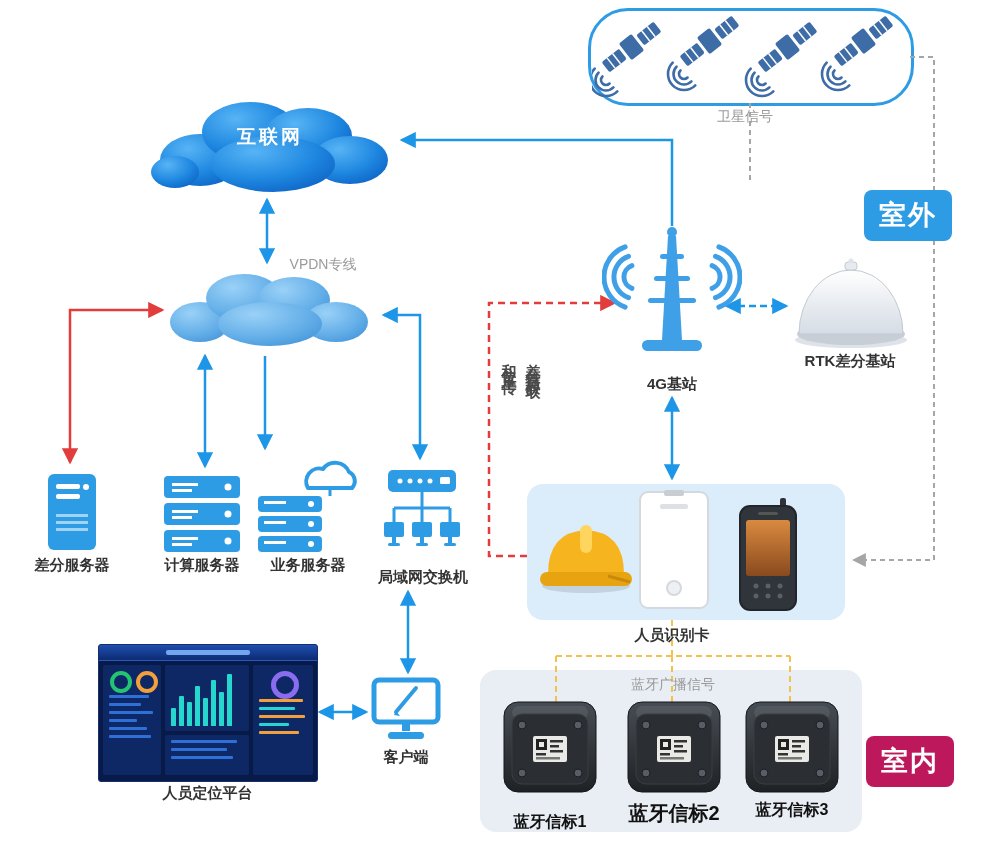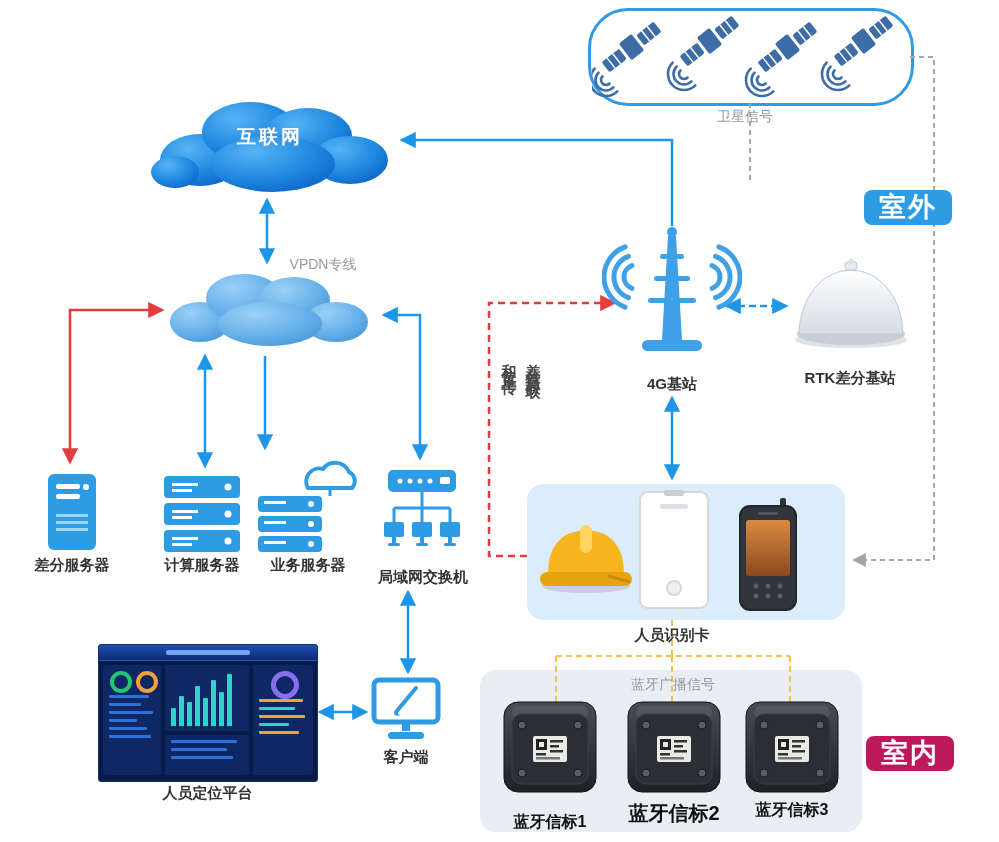--- a/index.html
+++ b/index.html
@@ -10,21 +10,21 @@
   .cb{stroke:#1E96E8;stroke-width:2.5;fill:none;}
   .dashb{stroke-dasharray:7 4;}
   .cr{stroke:#E23C3C;stroke-width:2.5;fill:none;}
   .dashr{stroke-dasharray:7 5;}
   .cg{stroke:#A6A6A6;stroke-width:2;fill:none;stroke-dasharray:5 4;}
   .cy{stroke:#F2C14E;stroke-width:2;fill:none;stroke-dasharray:6 4;}
   
   .lbl{position:absolute;z-index:10;font-weight:700;color:#333;font-size:15px;text-align:center;}
   .lbl-gray{position:absolute;z-index:10;font-weight:400;color:#9a9a9a;font-size:14px;text-align:center;}
   .cloud-lbl{position:absolute;z-index:11;color:#fff;font-weight:700;text-align:center;letter-spacing:3px;}
-  .badge{position:absolute;z-index:12;color:#fff;font-weight:700;font-size:27px;line-height:1;padding:4px 15px;border-radius:8px;letter-spacing:2px;text-align:center;}
+  .badge{position:absolute;z-index:12;color:#fff;font-weight:700;font-size:27px;line-height:1;padding:12px 15px;border-radius:8px;letter-spacing:2px;text-align:center;}
   .bigbox{position:absolute;z-index:1;border-radius:16px;}
   .vnote{position:absolute;z-index:10;writing-mode:vertical-rl;text-orientation:upright;white-space:pre-line;
          font-size:15px;font-weight:700;color:#4a4a4a;letter-spacing:4px;line-height:1.6;}
   
   .platform{position:absolute;z-index:10;background:#081A47;border:1px solid #16306e;border-radius:3px;overflow:hidden;}
   .p-top{position:absolute;left:0;top:0;width:100%;height:15px;background:linear-gradient(#1F4FB0,#0C2B72);border-bottom:1px solid #2A5AC0;}
   .p-title{position:absolute;left:50%;top:5px;width:84px;height:5px;margin-left:-42px;border-radius:2px;background:rgba(130,185,255,.85);}
   .p-panel{position:absolute;background:rgba(22,58,138,.45);border-radius:2px;}
   .ring{position:absolute;border-radius:50%;}
   .prow{height:3px;border-radius:1px;margin:5px 6px 0 6px;background:#2F6FD8;}
@@ -163,21 +163,21 @@
         <stop offset="0" stop-color="#FFFFFF"></stop>
           <stop offset="1" stop-color="#D5DCE4"></stop>
       </linearGradient>
     </defs>
     <ellipse cx="59" cy="82" rx="56" ry="8" fill="#DDE3E9"></ellipse>
     <ellipse cx="59" cy="76" rx="54" ry="11" fill="#C7CED6"></ellipse>
     <path d="M7 76 A52 64 0 0 1 111 76 Z" fill="url(#domeG)" stroke="#C3CAD2" stroke-width="1"></path>
     <rect x="53" y="4" width="12" height="8" rx="3" fill="#E6EBF0" stroke="#C3CAD2"></rect>
     <circle cx="59" cy="3" r="2.5" fill="#DDE3E9"></circle>
   </svg>
-  <div class="lbl" style="left:780px;top:369px;width:140px;">RTK差分基站</div>
+  <div class="lbl" style="left:780px;top:352px;width:140px;">RTK差分基站</div>
 
   <svg class="abs z10" style="left:44px;top:472px;" width="56" height="80" viewBox="0 0 56 80">
     <rect x="4" y="2" width="48" height="76" rx="6" fill="#2E9BE5"></rect>
     <rect x="12" y="12" width="24" height="5" rx="2" fill="#fff"></rect>
     <rect x="12" y="22" width="24" height="5" rx="2" fill="#fff"></rect>
     <circle cx="42" cy="15" r="3" fill="#fff"></circle>
     <rect x="12" y="42" width="32" height="3" fill="rgba(255,255,255,.55)"></rect>
     <rect x="12" y="49" width="32" height="3" fill="rgba(255,255,255,.55)"></rect>
     <rect x="12" y="56" width="32" height="3" fill="rgba(255,255,255,.55)"></rect>
   </svg>

